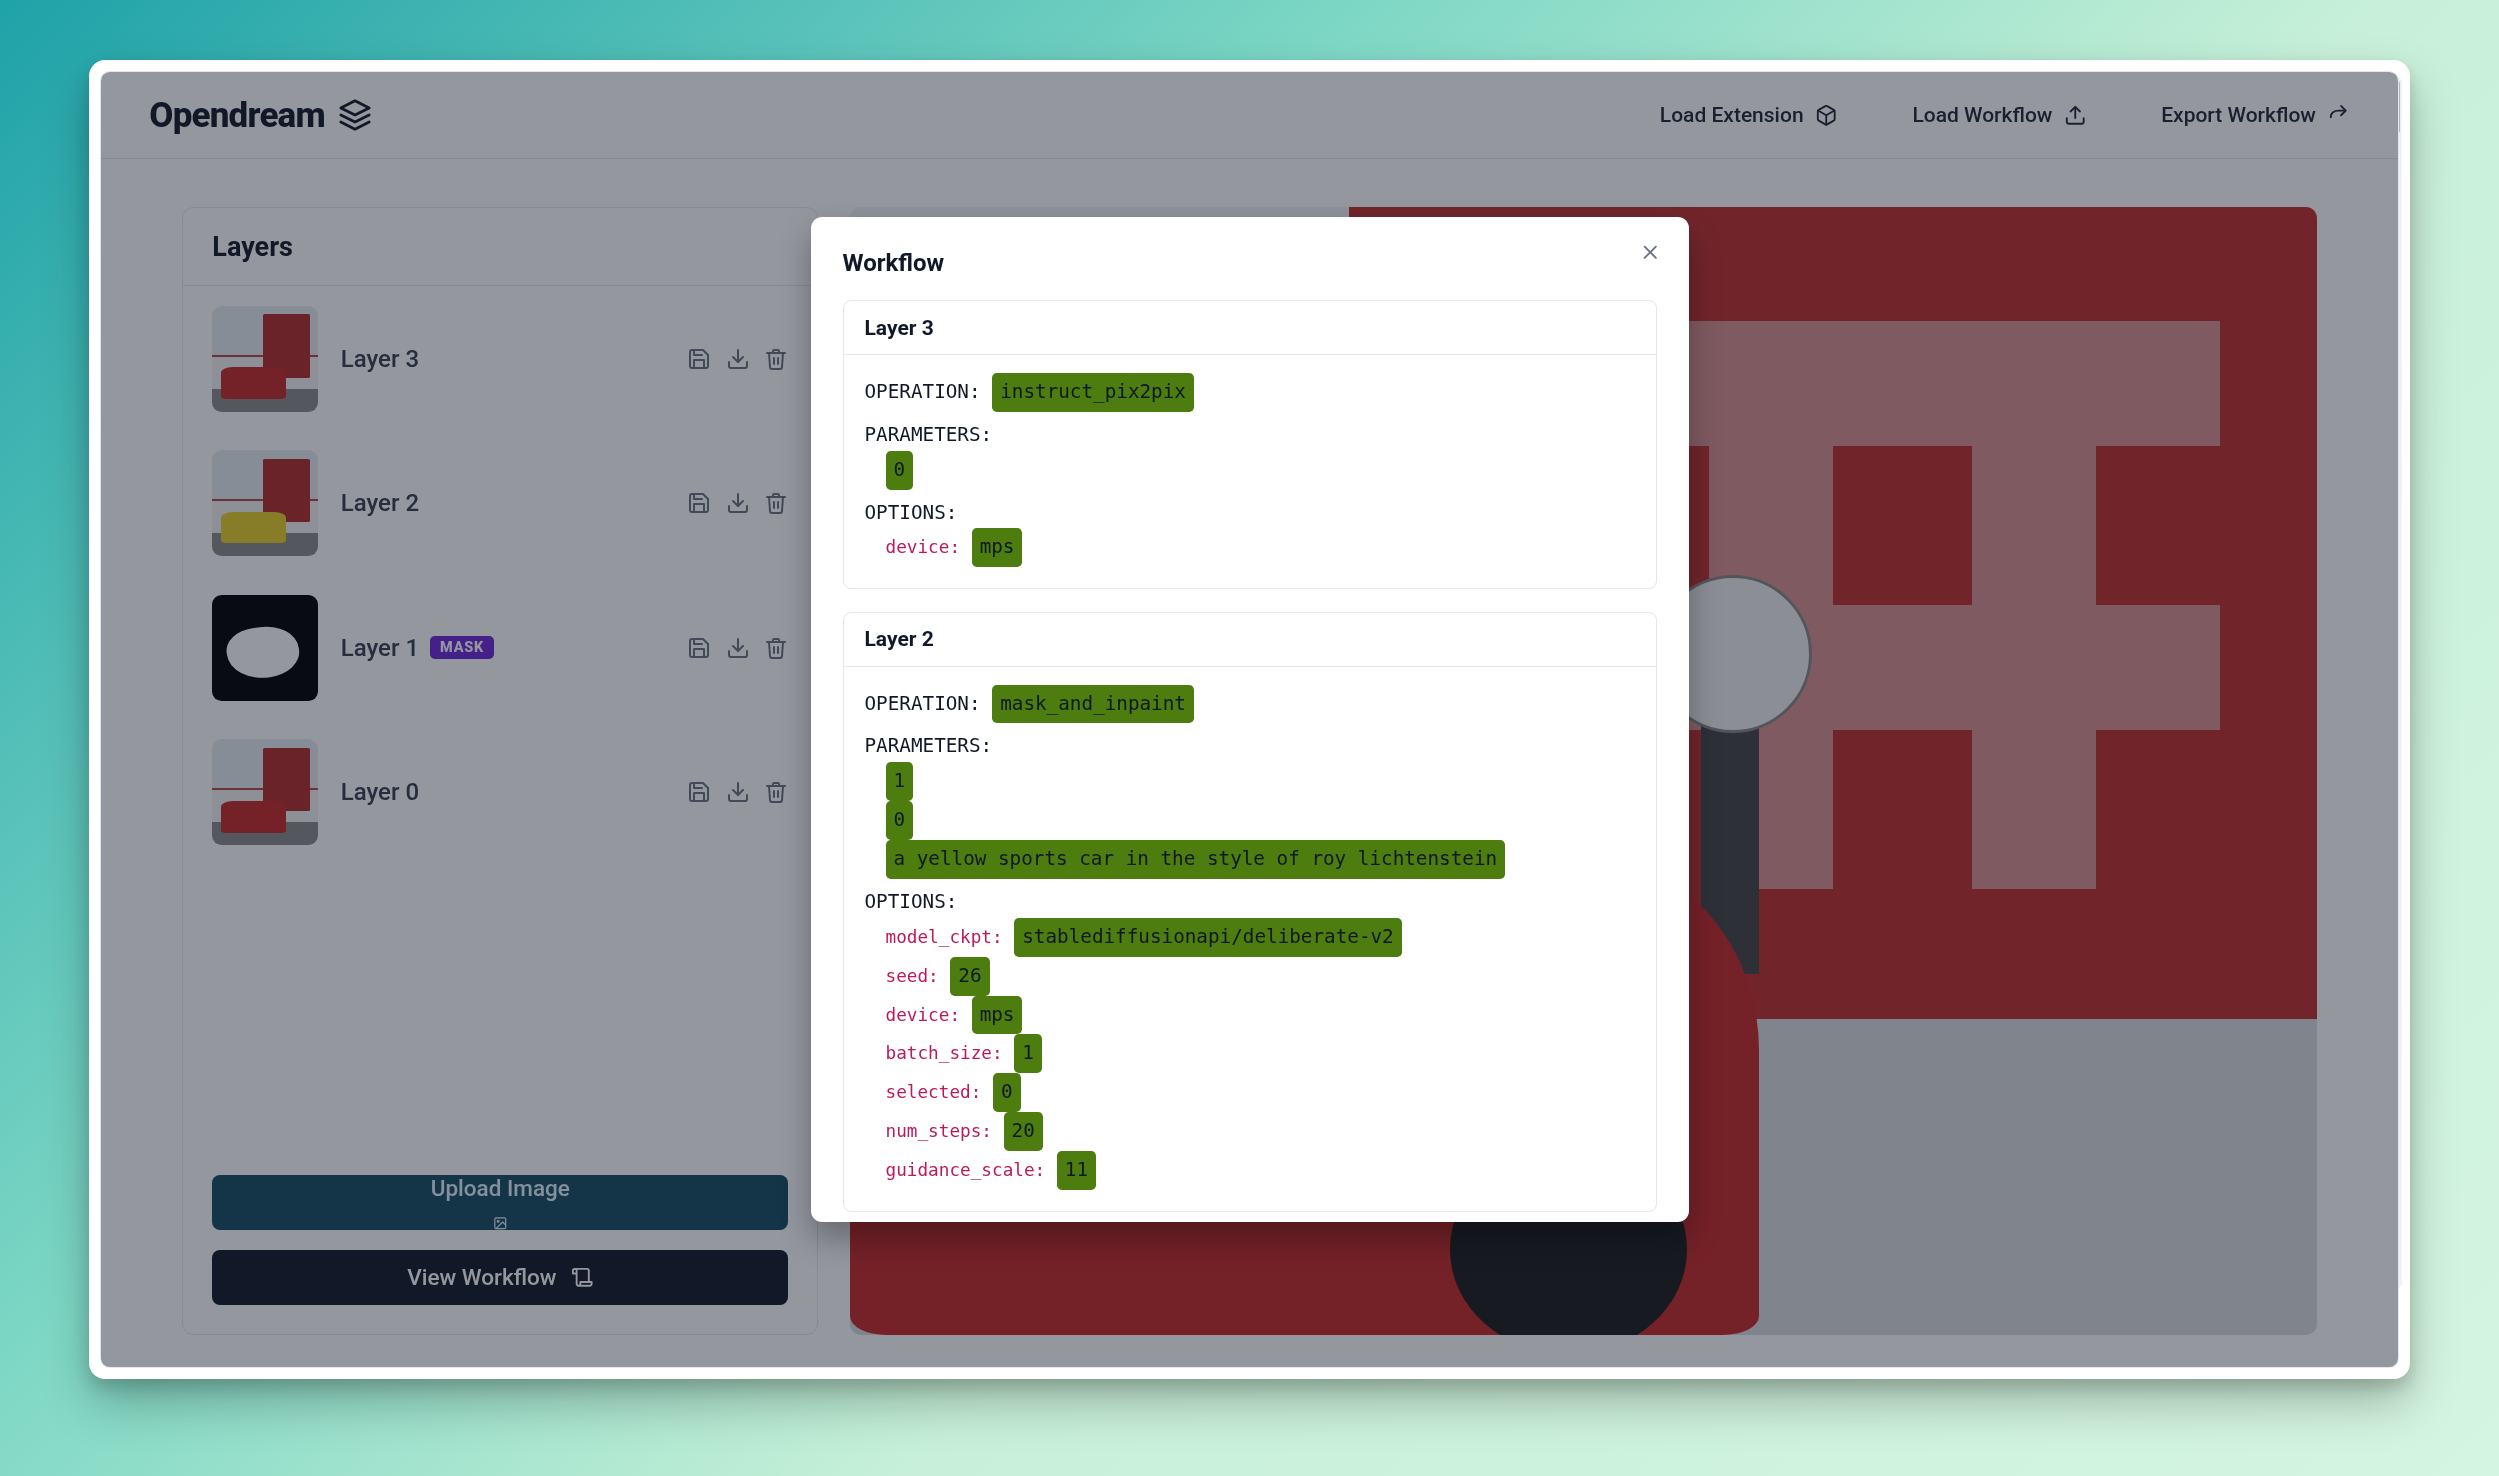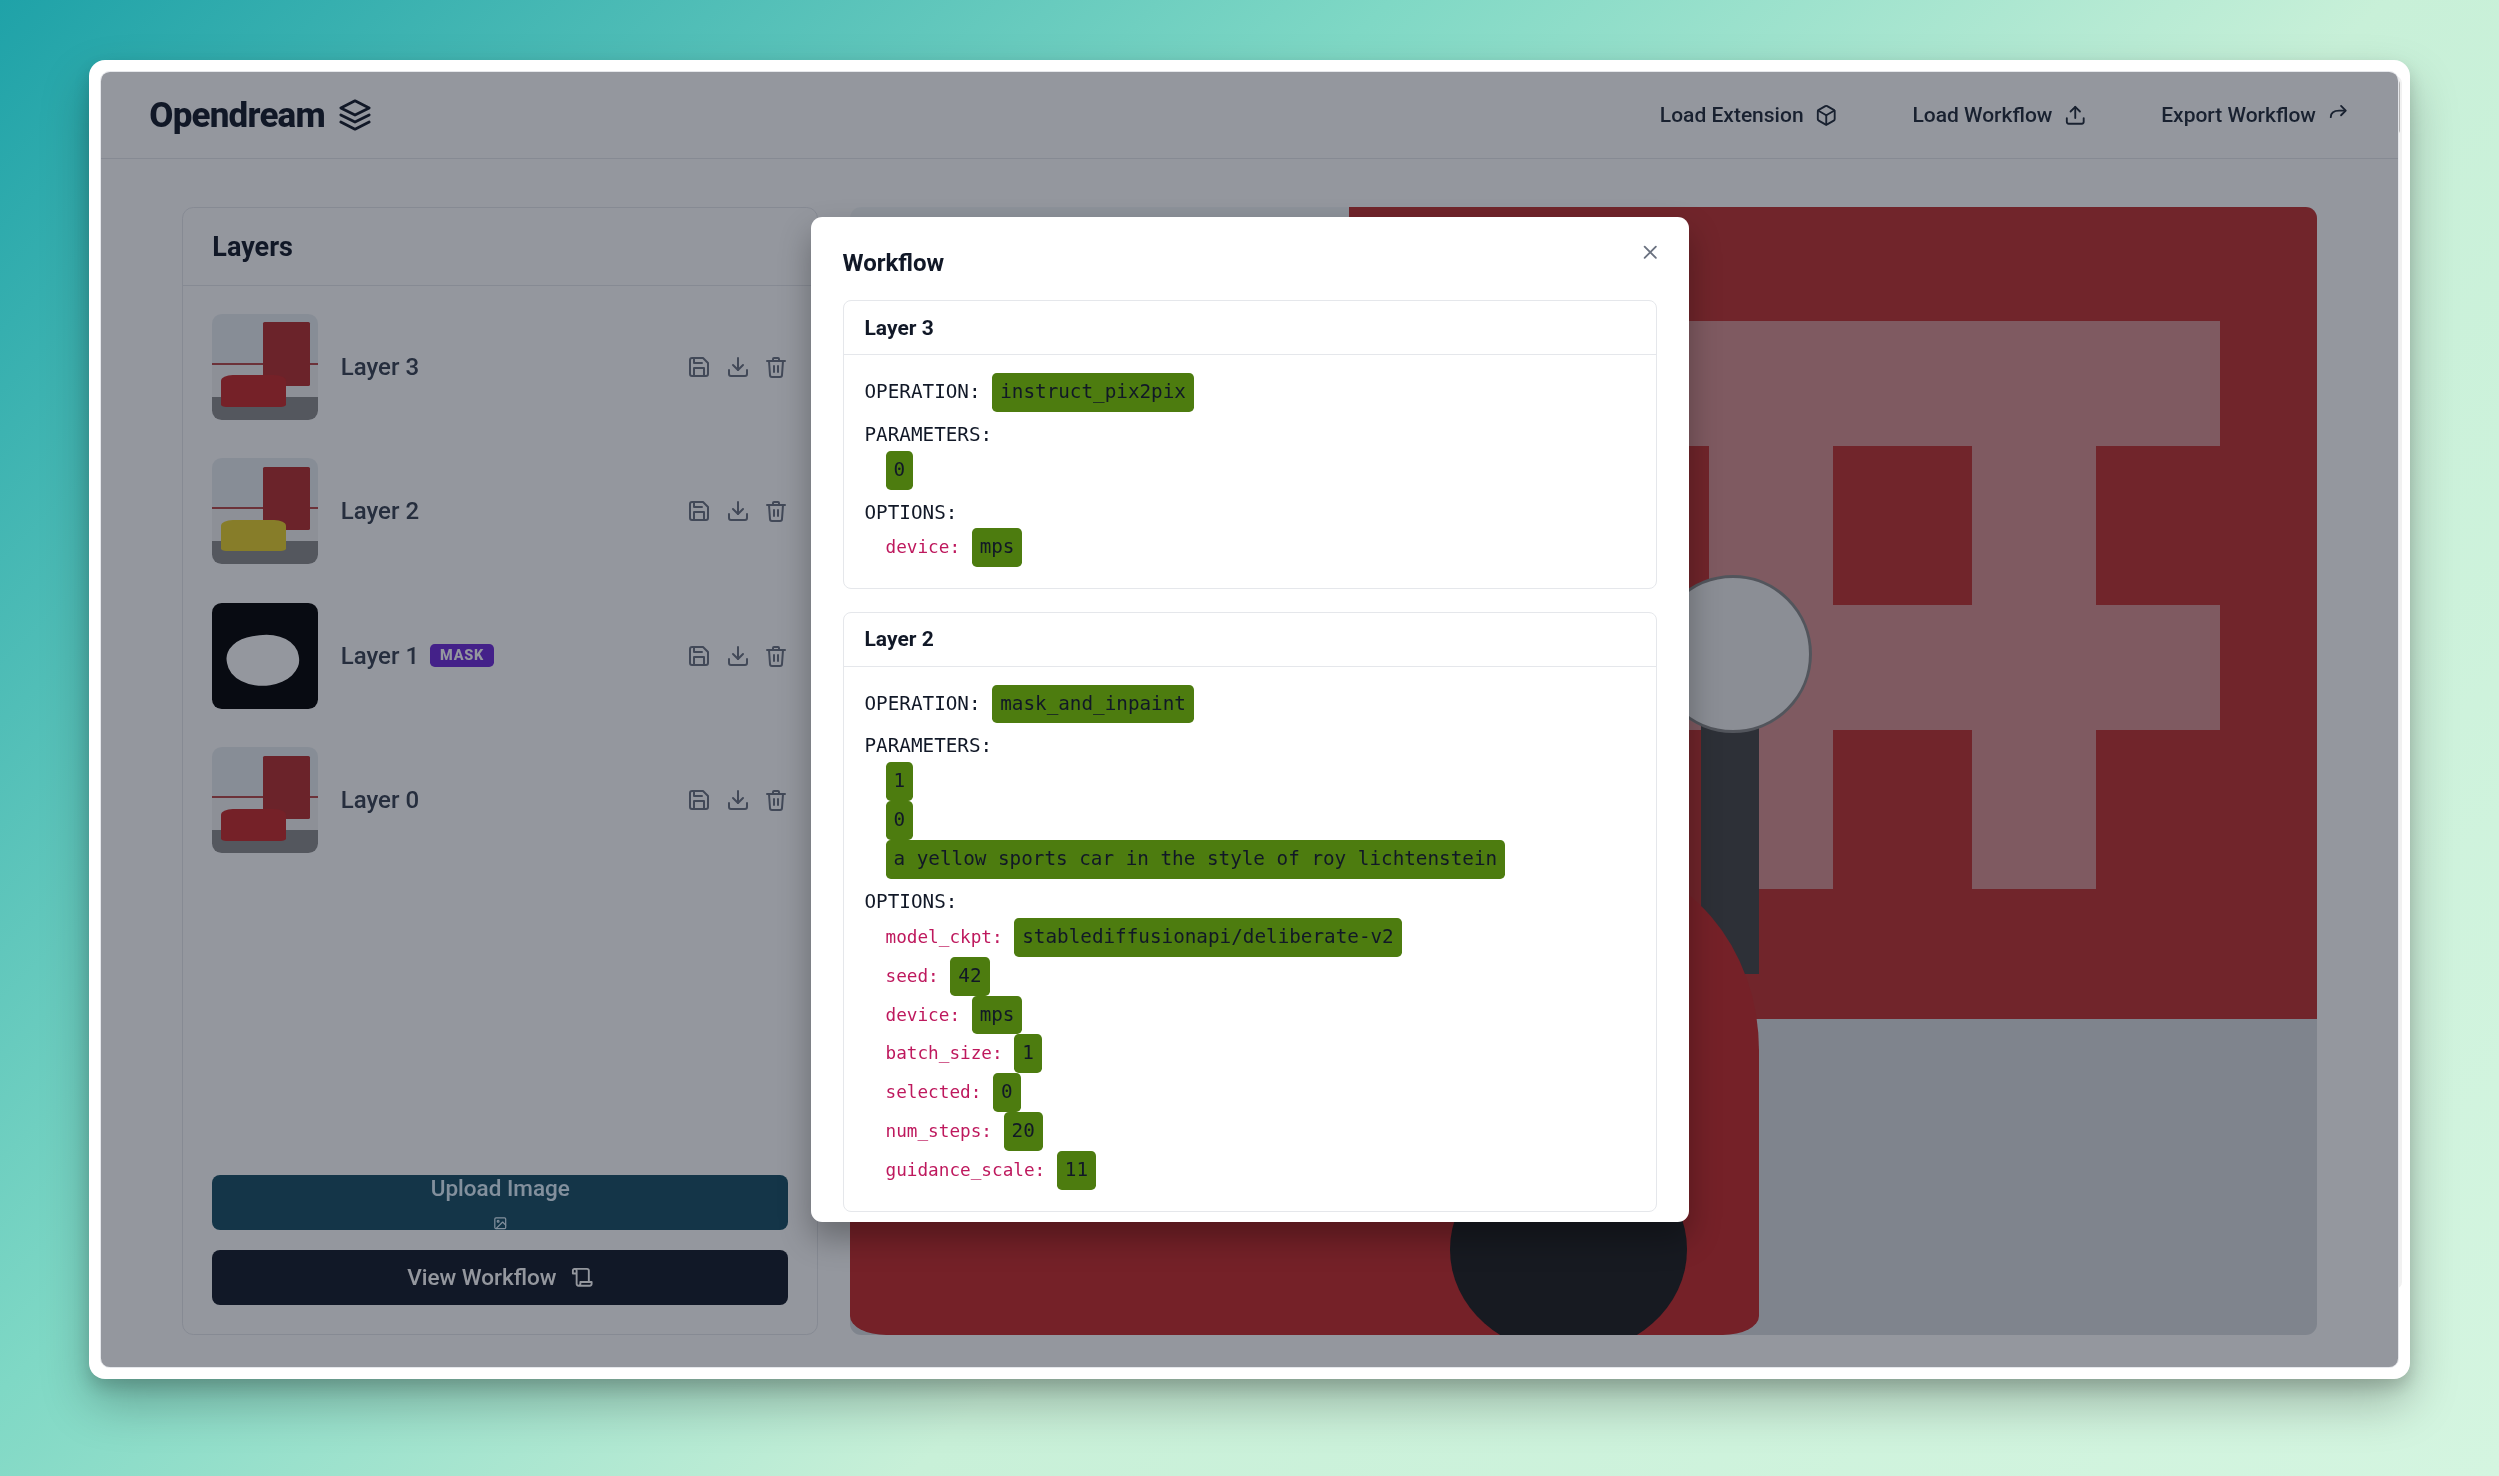--- a/index.html
+++ b/index.html
@@ -73,21 +73,20 @@
     padding: 48px 81px 32px 81px;
     overflow: hidden;
   }
   .layers-panel {
     width: 636px;
     border: 1.6px solid #e5e7eb;
     border-radius: 11.3px;
     display: flex;
     flex-direction: column;
     background: #fff;
-    gap: 8px;
   }
   .layers-header {
     padding: 22.5px 29px;
     font-size: 27px;
     font-weight: 700;
     color: #111827;
     border-bottom: 1.6px solid #e5e7eb;
   }
   .layers-list { flex: 1; overflow: auto; }
   .layer-row {
@@ -500,21 +499,21 @@
               <span class="code-pill">mask_and_inpaint</span>
             </div>
             <div style="height:8px"></div>
             <div class="kv-label">PARAMETERS:</div>
             <div class="indent"><span class="code-pill">1</span></div>
             <div class="indent"><span class="code-pill">0</span></div>
             <div class="indent"><span class="code-pill">a yellow sports car in the style of roy lichtenstein</span></div>
             <div style="height:8px"></div>
             <div class="kv-label">OPTIONS:</div>
             <div class="indent"><span class="kv-sublabel">model_ckpt:</span> <span class="code-pill">stablediffusionapi/deliberate-v2</span></div>
-            <div class="indent"><span class="kv-sublabel">seed:</span> <span class="code-pill">42</span></div>
+            <div class="indent"><span class="kv-sublabel">seed:</span> <span class="code-pill">26</span></div>
             <div class="indent"><span class="kv-sublabel">device:</span> <span class="code-pill">mps</span></div>
             <div class="indent"><span class="kv-sublabel">batch_size:</span> <span class="code-pill">1</span></div>
             <div class="indent"><span class="kv-sublabel">selected:</span> <span class="code-pill">0</span></div>
             <div class="indent"><span class="kv-sublabel">num_steps:</span> <span class="code-pill">20</span></div>
             <div class="indent"><span class="kv-sublabel">guidance_scale:</span> <span class="code-pill">11</span></div>
           </div>
         </div>
 
       </div>
     </div>

